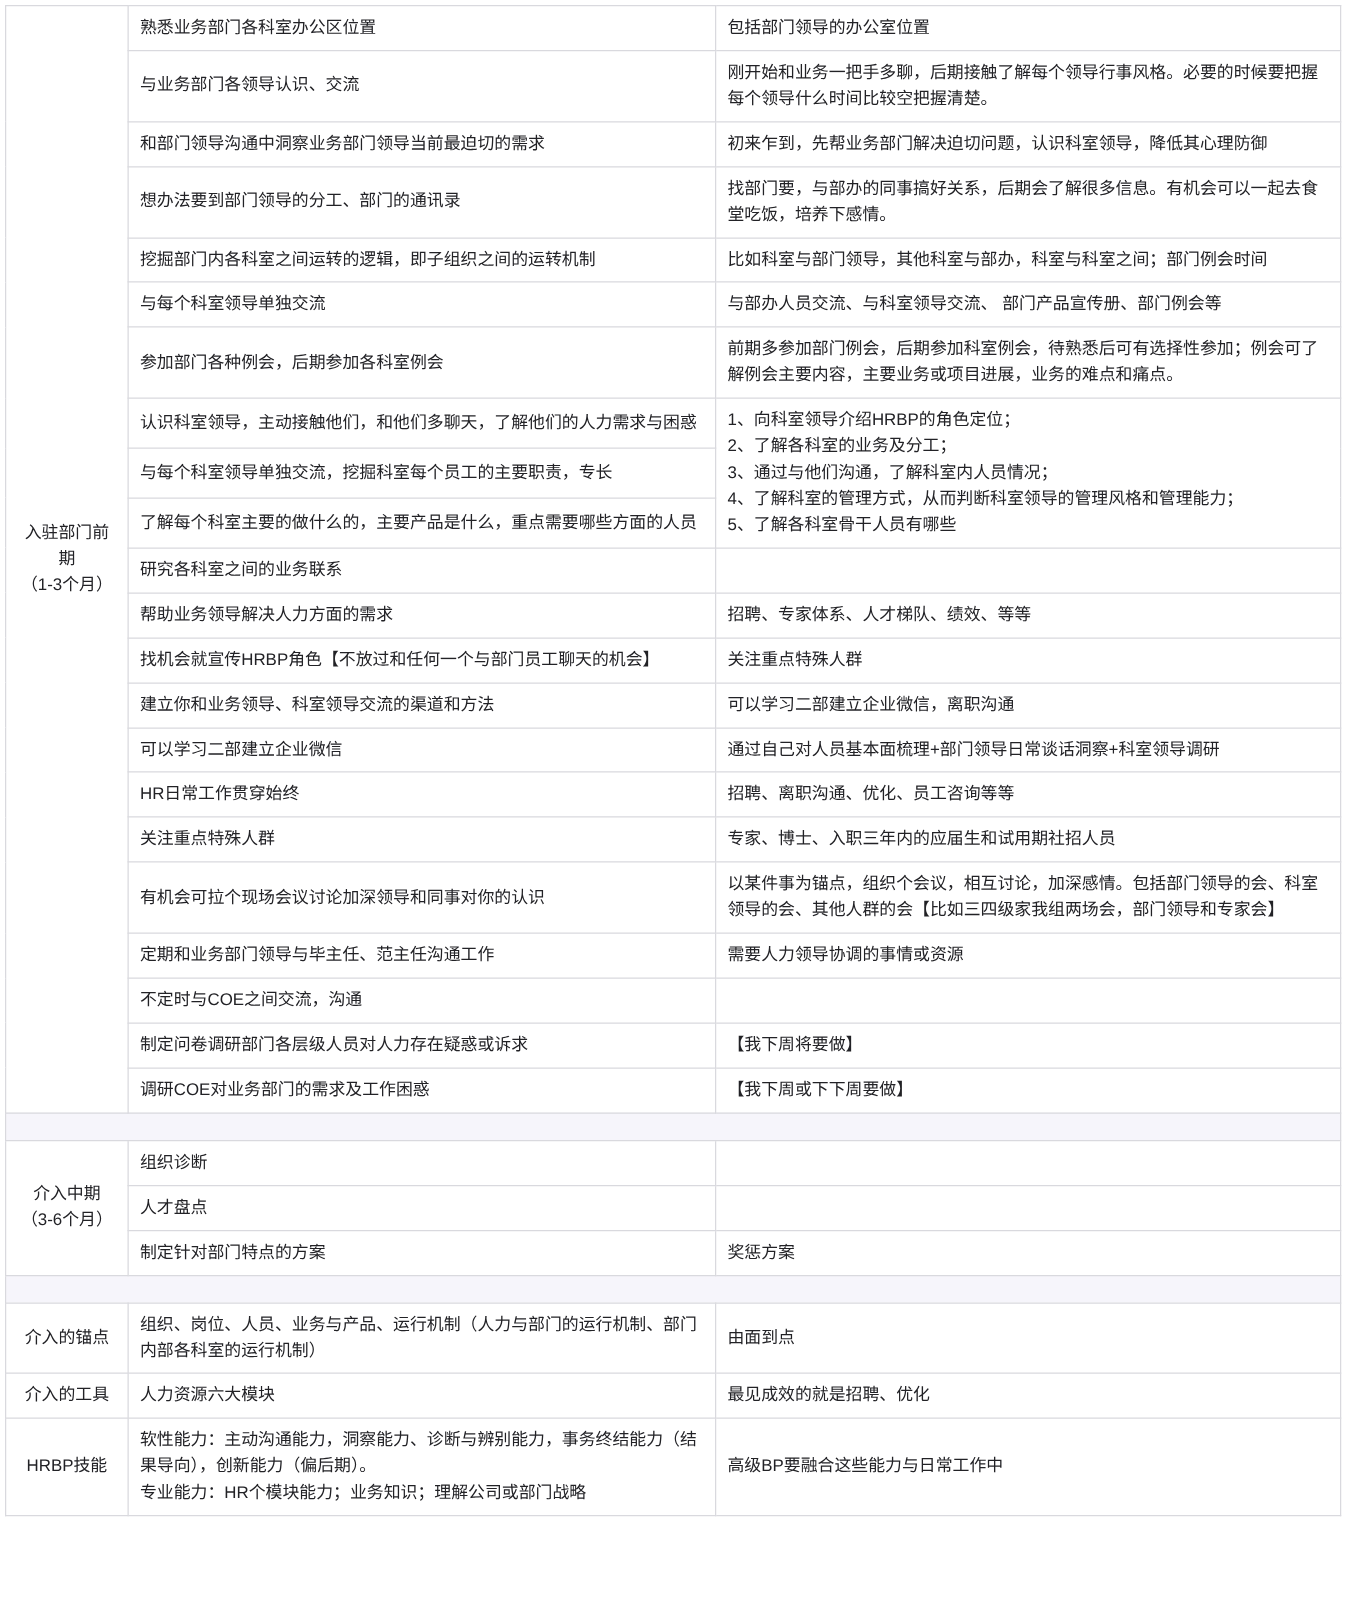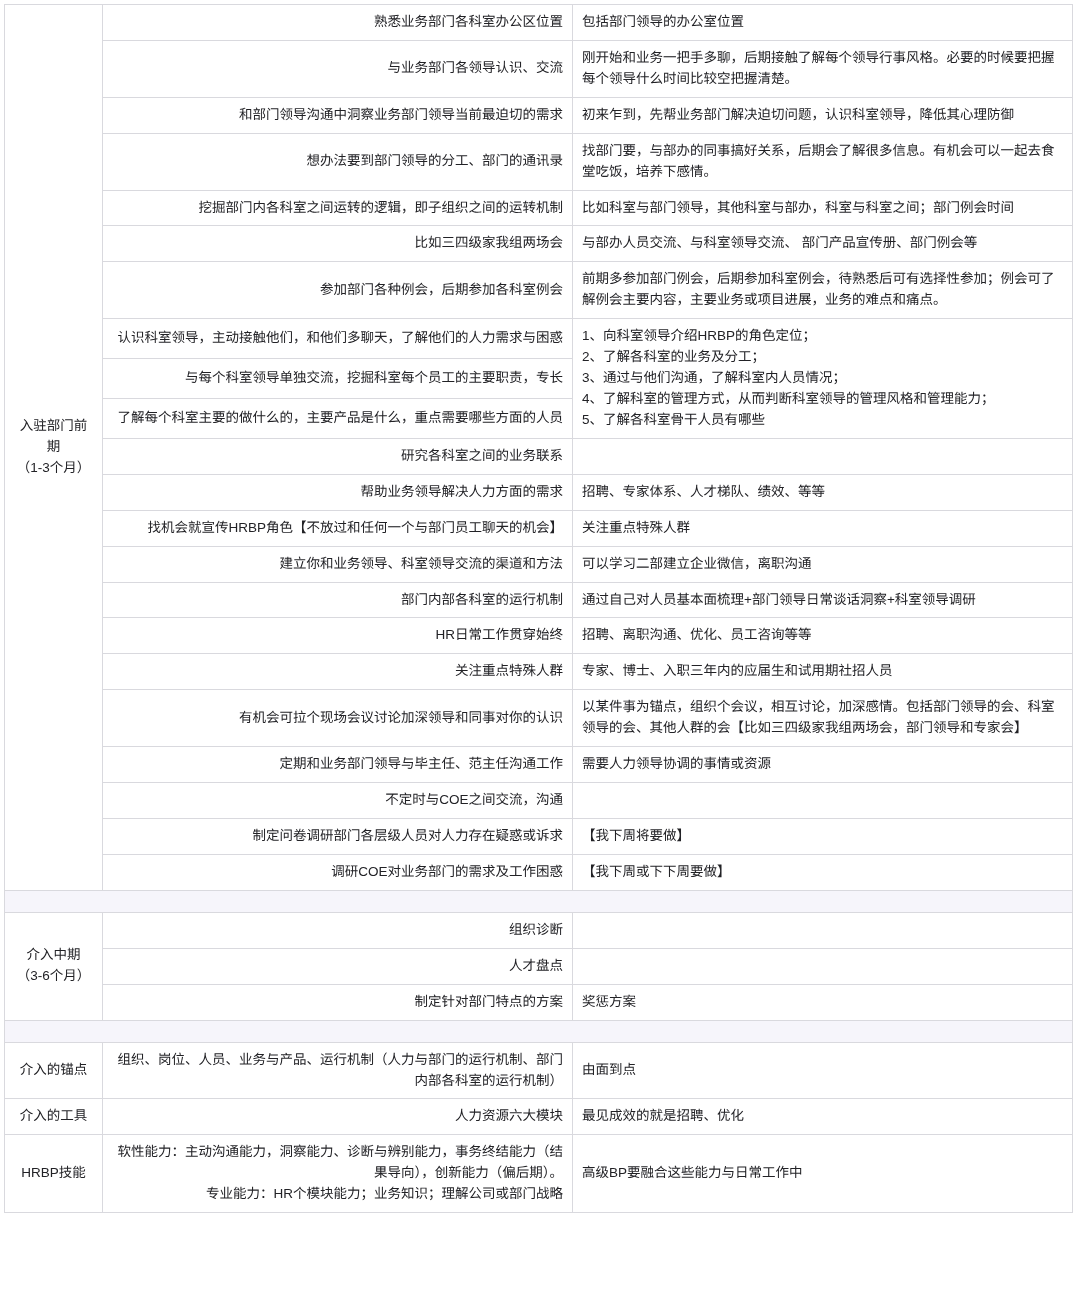--- a/index.html
+++ b/index.html
@@ -40,21 +40,21 @@
 
   td.phase {
     text-align: center;
     font-weight: normal;
     font-size: 15px;
     line-height: 1.5;
     color: #131316;
     padding: 6px 4px;
   }
   td.task {
-    text-align: right;
+    text-align: left;
   }
   td.note {
     text-align: left;
     color: #24242a;
     margin-left: 20px;
   }
   td.empty { }
   .spacer-row td {
     border: none;
     border-top: 1px solid #cdc8e4;
@@ -95,21 +95,21 @@
       </tr>
       <tr>
         <td class="task">想办法要到部门领导的分工、部门的通讯录</td>
         <td class="note">找部门要，与部办的同事搞好关系，后期会了解很多信息。有机会可以一起去食堂吃饭，培养下感情。</td>
       </tr>
       <tr>
         <td class="task">挖掘部门内各科室之间运转的逻辑，即子组织之间的运转机制</td>
         <td class="note">比如科室与部门领导，其他科室与部办，科室与科室之间；部门例会时间</td>
       </tr>
       <tr>
-        <td class="task">比如三四级家我组两场会</td>
+        <td class="task">与每个科室领导单独交流</td>
         <td class="note">与部办人员交流、与科室领导交流、 部门产品宣传册、部门例会等</td>
       </tr>
       <tr>
         <td class="task">参加部门各种例会，后期参加各科室例会</td>
         <td class="note">前期多参加部门例会，后期参加科室例会，待熟悉后可有选择性参加；例会可了解例会主要内容，主要业务或项目进展，业务的难点和痛点。</td>
       </tr>
       <tr>
         <td class="task">认识科室领导，主动接触他们，和他们多聊天，了解他们的人力需求与困惑</td>
         <td class="note multi" rowspan="3">1、向科室领导介绍HRBP的角色定位；
 2、了解各科室的业务及分工；
@@ -133,21 +133,21 @@
       </tr>
       <tr>
         <td class="task">找机会就宣传HRBP角色【不放过和任何一个与部门员工聊天的机会】</td>
         <td class="note">关注重点特殊人群</td>
       </tr>
       <tr>
         <td class="task">建立你和业务领导、科室领导交流的渠道和方法</td>
         <td class="note">可以学习二部建立企业微信，离职沟通</td>
       </tr>
       <tr>
-        <td class="task">部门内部各科室的运行机制</td>
+        <td class="task">可以学习二部建立企业微信</td>
         <td class="note">通过自己对人员基本面梳理+部门领导日常谈话洞察+科室领导调研</td>
       </tr>
       <tr>
         <td class="task">HR日常工作贯穿始终</td>
         <td class="note">招聘、离职沟通、优化、员工咨询等等</td>
       </tr>
       <tr>
         <td class="task">关注重点特殊人群</td>
         <td class="note">专家、博士、入职三年内的应届生和试用期社招人员</td>
       </tr>

